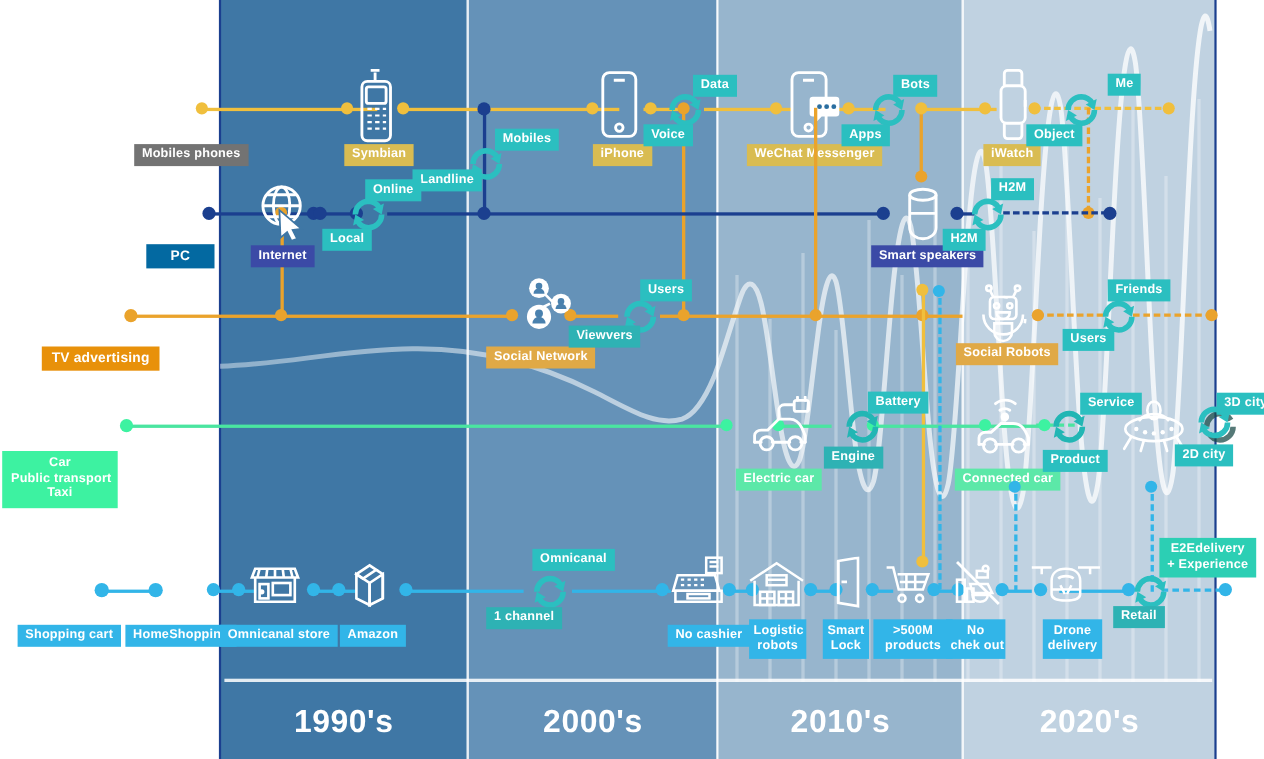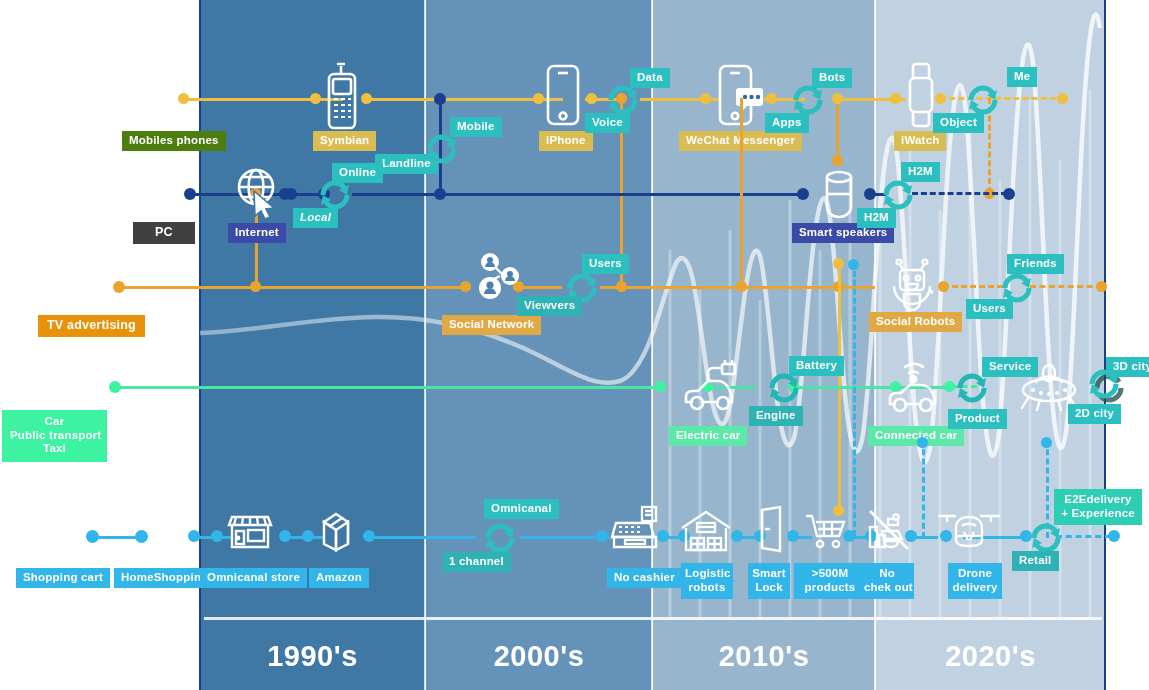--- a/index.html
+++ b/index.html
@@ -41,23 +41,23 @@
   
   .pill{
     position:absolute; color:#ffffff; font-weight:700;
     padding:3px 7px 4px; font-size:11.5px; line-height:13px;
     white-space:nowrap; letter-spacing:.2px;
   }
   .pill.multi{ text-align:center; line-height:13.5px; }
   .pill.big{ font-size:12.5px; padding:4px 9px 5px; }
 
   
-  .p-yellow   { background:#4d7c0f; }       
+  .p-yellow   { background:#737373; }       
   .p-gold     { background:#d9bc52; }       
-  .p-navy     { background:#404040; }       
+  .p-navy     { background:#0369a1; }       
   .p-navy2    { background:#3b4aa6; }       
   .p-orange   { background:#e8910a; }       
   .p-orange2  { background:#e0a946; }       
   .p-teal     { background:#2bbfc0; }       
   .p-teal-d   { background:#2eb2b4; }
   .p-green    { background:#3df2a1; }       
   .p-green2   { background:#5ce8a8; }       
   .p-blue     { background:#32b5e8; }       
   .p-tealg    { background:#2ccfb4; }       
 
@@ -198,21 +198,21 @@
         <g fill="none" stroke="#2bbfc0" stroke-width="5" stroke-linecap="butt">
       <path d="M10 22a12 12 0 0112-12 12 12 0 0110 6"></path>
           <path d="M34 22a12 12 0 01-12 12 12 12 0 01-10-6"></path>
         </g>
       <g fill="#2bbfc0">
           <path d="M36 12l-2 10-8-5z"></path>
           <path d="M8 32l2-10 8 5z"></path>
         </g>
       </svg>
   </div>
-  <span class="pill p-teal" style="left:450px; top:117px;">Mobile</span>
+  <span class="pill p-teal" style="left:450px; top:117px;">Mobiles</span>
   <span class="pill p-teal" style="left:375px; top:154px;">Landline</span>
 
   <div class="recycle" style="left:601px; top:78px;">
     <svg width="44" height="44" viewBox="0 0 44 44">
         <g fill="none" stroke="#2bbfc0" stroke-width="5">
           <path d="M10 22a12 12 0 0112-12 12 12 0 0110 6"></path>
           <path d="M34 22a12 12 0 01-12 12 12 12 0 01-10-6"></path>
         </g>
       <g fill="#2bbfc0">
           <path d="M36 12l-2 10-8-5z"></path>
@@ -290,21 +290,21 @@
           <path d="M10 22a12 12 0 0112-12 12 12 0 0110 6"></path>
           <path d="M34 22a12 12 0 01-12 12 12 12 0 01-10-6"></path>
         </g>
       <g fill="#2bbfc0">
           <path d="M36 12l-2 10-8-5z"></path>
           <path d="M8 32l2-10 8 5z"></path>
         </g>
       </svg>
   </div>
   <span class="pill p-teal" style="left:332px; top:163px;">Online</span>
-  <span class="pill p-teal" style="left:293px; top:208px;font-style:italic;">Local</span>
+  <span class="pill p-teal" style="left:293px; top:208px;">Local</span>
 
   <div class="icon" style="left:818px; top:163px;">
     <svg width="42" height="62" viewBox="0 0 42 62">
         <g fill="none" stroke="#fff" stroke-width="2.6">
       <path d="M9 14a12 5 0 0124 0v30a12 10 0 01-24 0z"></path>
           <path d="M9 14a12 5 0 0024 0"></path>
           <path d="M9 31h24"></path>
         </g>
       </svg>
   </div>

